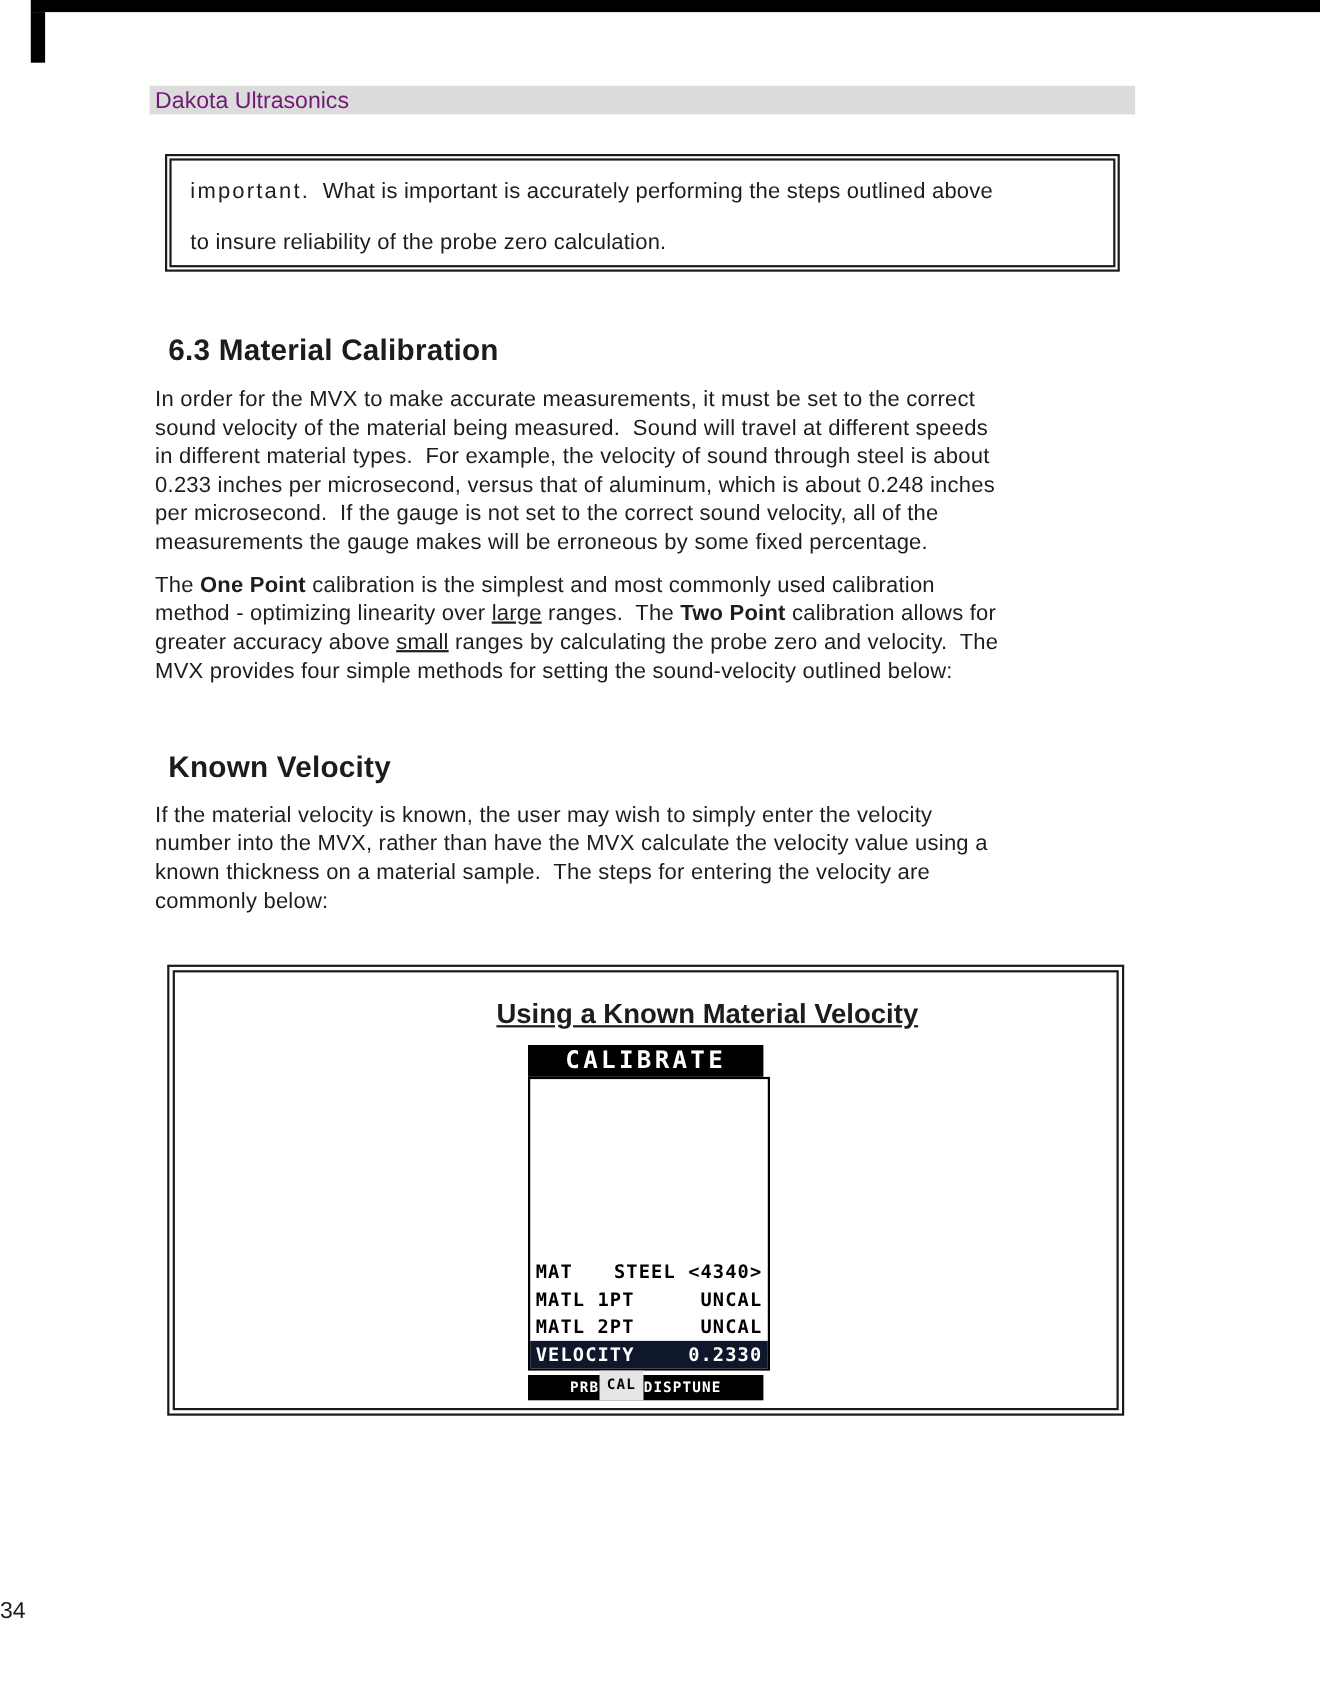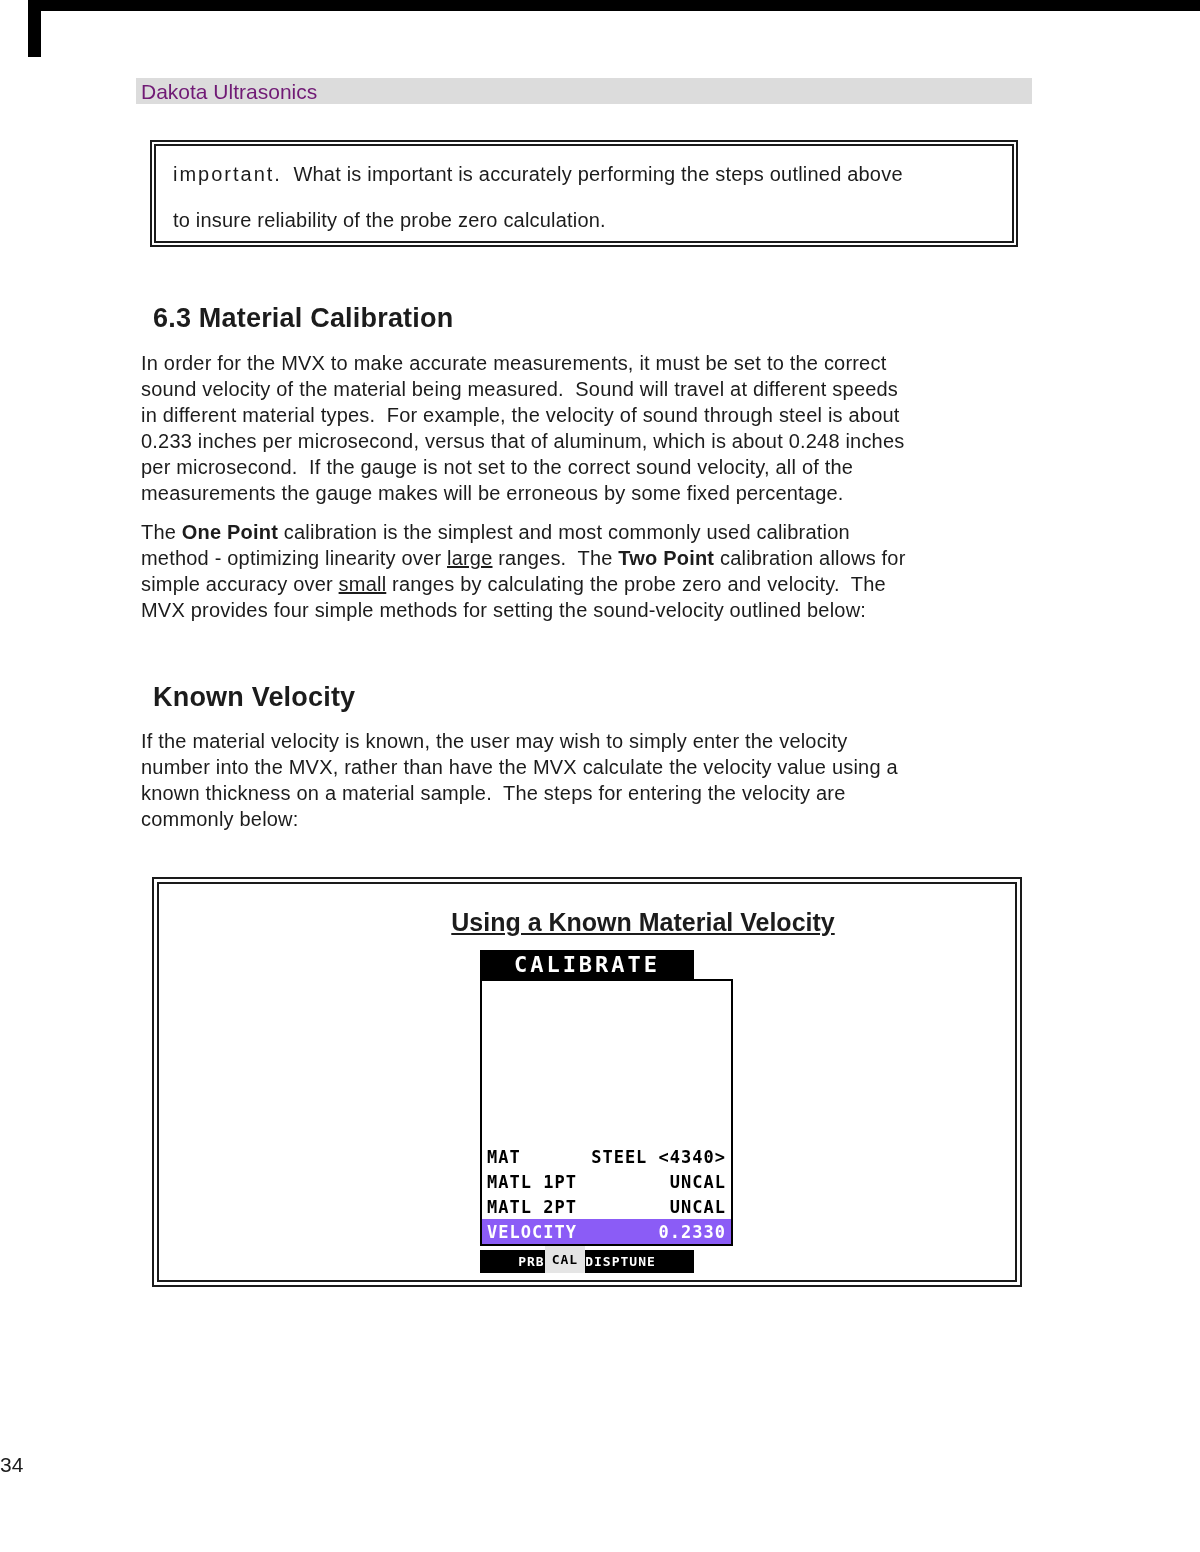--- a/index.html
+++ b/index.html
@@ -38,25 +38,25 @@
   
   .fig-box{position:absolute;left:152px;top:877px;width:870px;height:410px;
     border:7px double #1a1a1a;box-sizing:border-box;background:#fff;}
   .fig-title{position:absolute;left:152px;top:908px;width:982px;text-align:center;
     font-size:25px;font-weight:bold;text-decoration:underline;white-space:pre;}
 
   
   .lcd{position:absolute;left:480px;top:950px;width:214px;}
   .lcd-header{width:214px;height:29px;background:#000;color:#fff;text-align:center;line-height:30px;
     font-family:"DejaVu Sans Mono",monospace;font-weight:bold;font-size:22px;letter-spacing:3px;}
-  .lcd-body{width:253px;height:267px;border:2px solid #000;box-sizing:border-box;position:relative;background:#fff;}
+  .lcd-body{width:220px;height:267px;border:2px solid #000;box-sizing:border-box;position:relative;background:#fff;}
   .lcd-rows{position:absolute;bottom:0;left:0;right:0;}
   .lcd-row{height:25px;display:flex;justify-content:space-between;align-items:center;padding:0 5px;
     font-family:"DejaVu Sans Mono",monospace;font-weight:bold;font-size:17px;letter-spacing:1px;color:#000;white-space:pre;}
-  .lcd-row.selected{background:#8b5cf6;color:#fff;}
+  .lcd-row.selected{background:#0f172a;color:#fff;}
   .lcd-tabs{width:214px;height:23px;margin-top:4px;background:#000;display:flex;justify-content:center;
     align-items:flex-end;padding:0 9px;box-sizing:border-box;color:#fff;position:relative;
     font-family:"DejaVu Sans Mono",monospace;font-weight:bold;font-size:13px;letter-spacing:1px;}
   .lcd-tab{line-height:23px;white-space:pre;}
   .lcd-tab.active{background:#e5e5e5;color:#000;padding:0 7px;height:27px;line-height:27px;position:relative;top:0;margin-top:-4px;display:block;}
 
   .page-num{position:absolute;left:0;top:1453px;width:1174px;text-align:left;font-size:21px;}
 </style>
 </head>
 <body>
@@ -82,21 +82,21 @@
     <div class="bodyline">sound velocity of the material being measured.  Sound will travel at different speeds</div>
     <div class="bodyline">in different material types.  For example, the velocity of sound through steel is about</div>
     <div class="bodyline">0.233 inches per microsecond, versus that of aluminum, which is about 0.248 inches</div>
     <div class="bodyline">per microsecond.  If the gauge is not set to the correct sound velocity, all of the</div>
     <div class="bodyline">measurements the gauge makes will be erroneous by some fixed percentage.</div>
   </div>
 
   <div class="para para2">
     <div class="bodyline"><span>The </span><b>One Point</b><span> calibration is the simplest and most commonly used calibration</span></div>
     <div class="bodyline"><span>method - optimizing linearity over </span><span class="u">large</span><span> ranges.  The </span><b>Two Point</b><span> calibration allows for</span></div>
-    <div class="bodyline"><span>simple accuracy over </span><span class="u">small</span><span> ranges by calculating the probe zero and velocity.  The</span></div>
+    <div class="bodyline"><span>greater accuracy above </span><span class="u">small</span><span> ranges by calculating the probe zero and velocity.  The</span></div>
     <div class="bodyline">MVX provides four simple methods for setting the sound-velocity outlined below:</div>
   </div>
 
   <div class="h-section h-kv">Known Velocity</div>
 
   <div class="para para3">
     <div class="bodyline">If the material velocity is known, the user may wish to simply enter the velocity</div>
     <div class="bodyline">number into the MVX, rather than have the MVX calculate the velocity value using a</div>
     <div class="bodyline">known thickness on a material sample.  The steps for entering the velocity are</div>
     <div class="bodyline">commonly below:</div>

